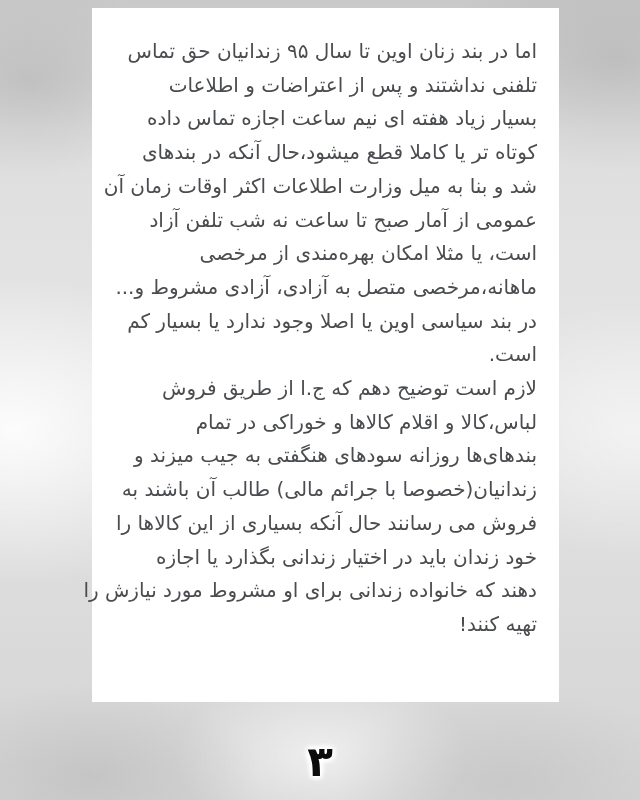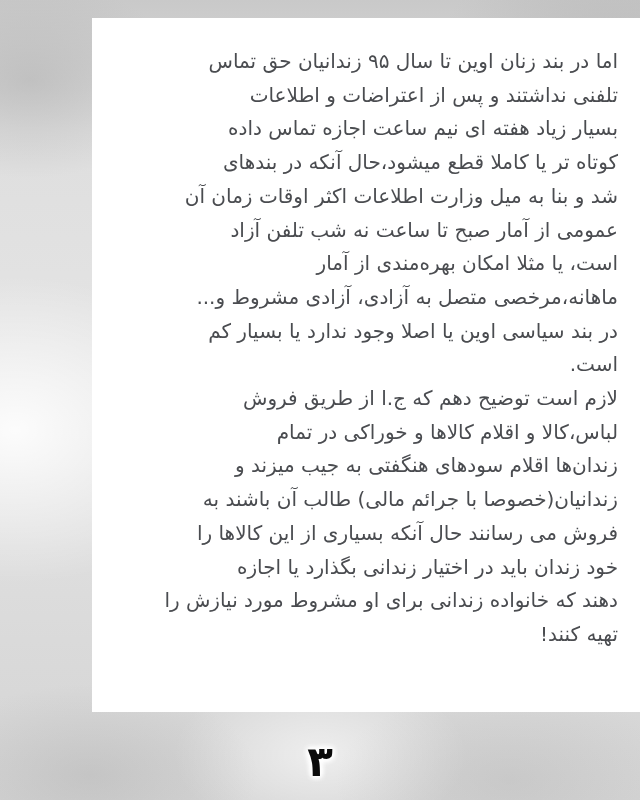--- a/index.html
+++ b/index.html
@@ -22,22 +22,22 @@
       radial-gradient(ellipse 260px 180px at 632px 430px, rgba(255,255,255,0.55), transparent 70%),
       radial-gradient(ellipse 240px 130px at 90px 775px,  rgba(172,172,172,0.40), transparent 70%),
       radial-gradient(ellipse 250px 130px at 510px 780px, rgba(178,178,178,0.35), transparent 70%),
       radial-gradient(ellipse 210px 120px at 320px 755px, rgba(255,255,255,0.60), transparent 70%),
       linear-gradient(180deg, #c9c9c9 0%, #dedede 16%, #e5e5e5 48%, #dadada 80%, #d4d4d4 100%);
   }
 
   .page {
     position: absolute;
     left: 92px;
-    top: 18px;
-    width: 548px;
+    top: 8px;
+    width: 467px;
     height: 694px;
     background: #ffffff;
   }
 
   .text-block {
     direction: rtl;
     text-align: right;
     padding: 27px 22px 0 24px;
     color: #4a4c50;
   }
@@ -72,27 +72,27 @@
 <div class="backdrop">
 
   <div class="page">
     <div class="text-block" dir="rtl">
       <div class="text-line">اما در بند زنان اوین تا سال ۹۵ زندانیان حق تماس</div>
       <div class="text-line">تلفنی نداشتند و پس از اعتراضات و اطلاعات</div>
       <div class="text-line">بسیار زیاد هفته ای نیم ساعت اجازه تماس داده</div>
       <div class="text-line">کوتاه تر یا کاملا قطع میشود،حال آنکه در بندهای</div>
       <div class="text-line">شد و بنا به میل وزارت اطلاعات اکثر اوقات زمان آن</div>
       <div class="text-line">عمومی از آمار صبح تا ساعت نه شب تلفن آزاد</div>
-      <div class="text-line">است، یا مثلا امکان بهره‌مندی از آمار</div>
+      <div class="text-line">است، یا مثلا امکان بهره‌مندی از مرخصی</div>
       <div class="text-line">ماهانه،مرخصی متصل به آزادی، آزادی مشروط و...</div>
       <div class="text-line">در بند سیاسی اوین یا اصلا وجود ندارد یا بسیار کم</div>
       <div class="text-line">است.</div>
       <div class="text-line">لازم است توضیح دهم که ج.ا از طریق فروش</div>
       <div class="text-line">لباس،کالا و اقلام کالاها و خوراکی در تمام</div>
-      <div class="text-line">زندان‌ها اقلام سودهای هنگفتی به جیب میزند و</div>
+      <div class="text-line">بندهای‌ها روزانه سودهای هنگفتی به جیب میزند و</div>
       <div class="text-line">زندانیان(خصوصا با جرائم مالی) طالب آن باشند به</div>
       <div class="text-line">فروش می رسانند حال آنکه بسیاری از این کالاها را</div>
       <div class="text-line">خود زندان باید در اختیار زندانی بگذارد یا اجازه</div>
       <div class="text-line">دهند که خانواده زندانی برای او مشروط مورد نیازش را</div>
       <div class="text-line">تهیه کنند!</div>
     </div>
   </div>
 
   <div class="page-number">۳</div>
 

